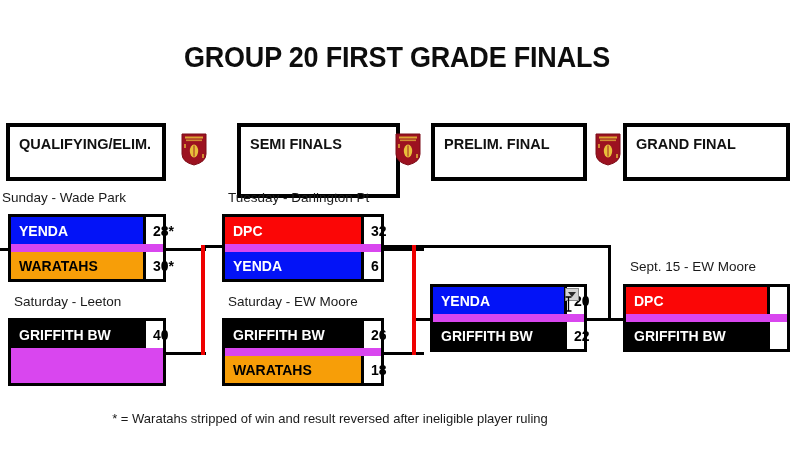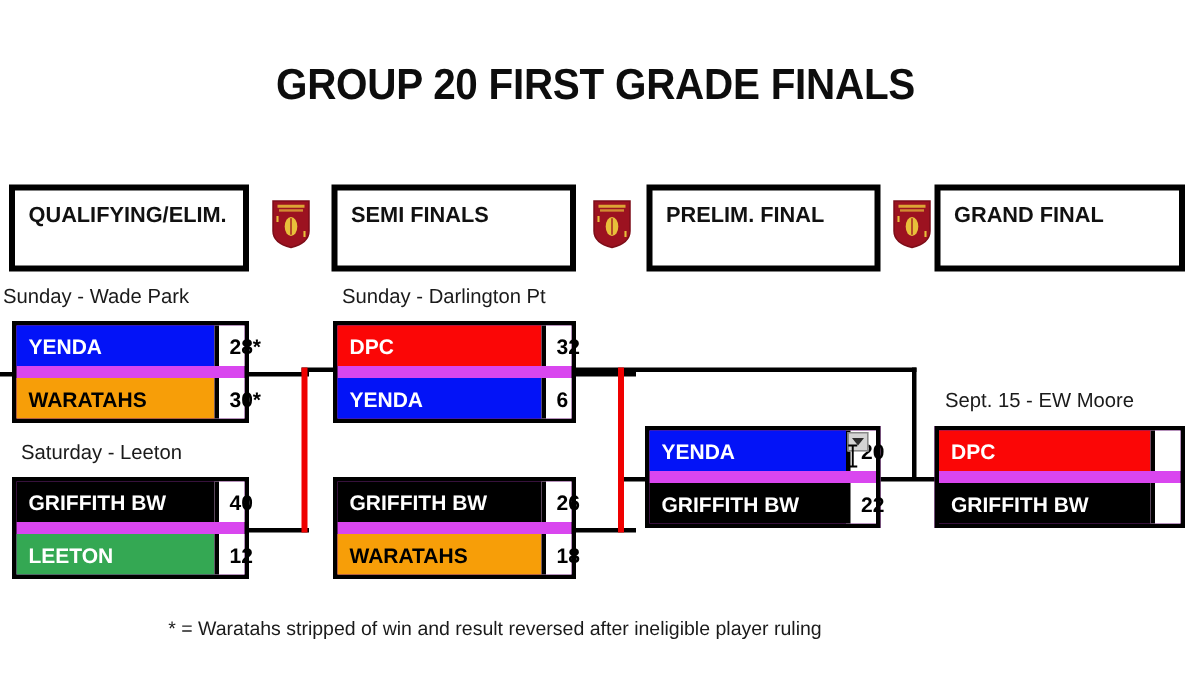--- a/index.html
+++ b/index.html
@@ -171,21 +171,21 @@
       <path d="M1 1 H25 V21 Q25 29 13 32 Q1 29 1 21 Z" fill="#9c1220" stroke="#7d0d18" stroke-width="1"></path>
       <rect x="4" y="3.5" width="18" height="2" fill="#e8c03a" opacity="0.85"></rect>
       <rect x="5" y="6.5" width="16" height="1.6" fill="#e8c03a" opacity="0.7"></rect>
       <ellipse cx="13" cy="18" rx="4.2" ry="6.4" fill="#e8c03a"></ellipse>
       <path d="M13 12.5 V23.5" stroke="#9c1220" stroke-width="0.9"></path>
       <path d="M4 11 L4 15" stroke="#e8c03a" stroke-width="1.4"></path>
       <path d="M22 21 L22 25" stroke="#e8c03a" stroke-width="1.4"></path>
     </svg>
   </div>
 
-  <div class="round-header" style="left:221px; top:123px; width:163px; height:58px;">
+  <div class="round-header" style="left:237px; top:123px; width:163px; height:75px;">
     <span class="rh-label">SEMI FINALS</span>
   </div>
 
   <div class="shield" style="left:395px; top:133px;">
     <svg width="26" height="33" viewBox="0 0 26 33">
       <path d="M1 1 H25 V21 Q25 29 13 32 Q1 29 1 21 Z" fill="#9c1220" stroke="#7d0d18" stroke-width="1"></path>
       <rect x="4" y="3.5" width="18" height="2" fill="#e8c03a" opacity="0.85"></rect>
       <rect x="5" y="6.5" width="16" height="1.6" fill="#e8c03a" opacity="0.7"></rect>
       <ellipse cx="13" cy="18" rx="4.2" ry="6.4" fill="#e8c03a"></ellipse>
       <path d="M13 12.5 V23.5" stroke="#9c1220" stroke-width="0.9"></path>
@@ -247,39 +247,36 @@
     </div>
   </div>
 
   <div class="venue-label" style="left:14px; top:294px;">Saturday - Leeton</div>
 
   <div class="match" style="left:8px; top:318px; width:158px; height:68px;">
     <div class="match-row top">
       <div class="team-cell" style="background:#000000; color:#ffffff;">GRIFFITH BW</div>
       <div class="score-cell">40</div>
     </div>
-    <div class="match-row">
-      <div class="team-cell" style="background:#34a853; color:#ffffff;">LEETON</div>
-      <div class="score-cell">12</div>
-    </div>
-  </div>
-
-  <div class="venue-label" style="left:228px; top:190px;">Sunday - Darlington Pt</div>
+  </div>
+
+  <div class="venue-label" style="left:228px; top:190px;">Tuesday - Darlington Pt</div>
 
   <div class="match" style="left:222px; top:214px; width:162px; height:68px;">
     <div class="match-row top">
       <div class="team-cell" style="background:#fb0606; color:#ffffff;">DPC</div>
       <div class="score-cell">32</div>
     </div>
     <div class="match-row">
       <div class="team-cell" style="background:#0313f7; color:#ffffff;">YENDA</div>
       <div class="score-cell">6</div>
     </div>
   </div>
 
+  <div class="venue-label" style="left:228px; top:294px;">Saturday - EW Moore</div>
 
   <div class="match" style="left:222px; top:318px; width:162px; height:68px;">
     <div class="match-row top">
       <div class="team-cell" style="background:#000000; color:#ffffff;">GRIFFITH BW</div>
       <div class="score-cell">26</div>
     </div>
     <div class="match-row">
       <div class="team-cell" style="background:#f79e08; color:#000000;">WARATAHS</div>
       <div class="score-cell">18</div>
     </div>

